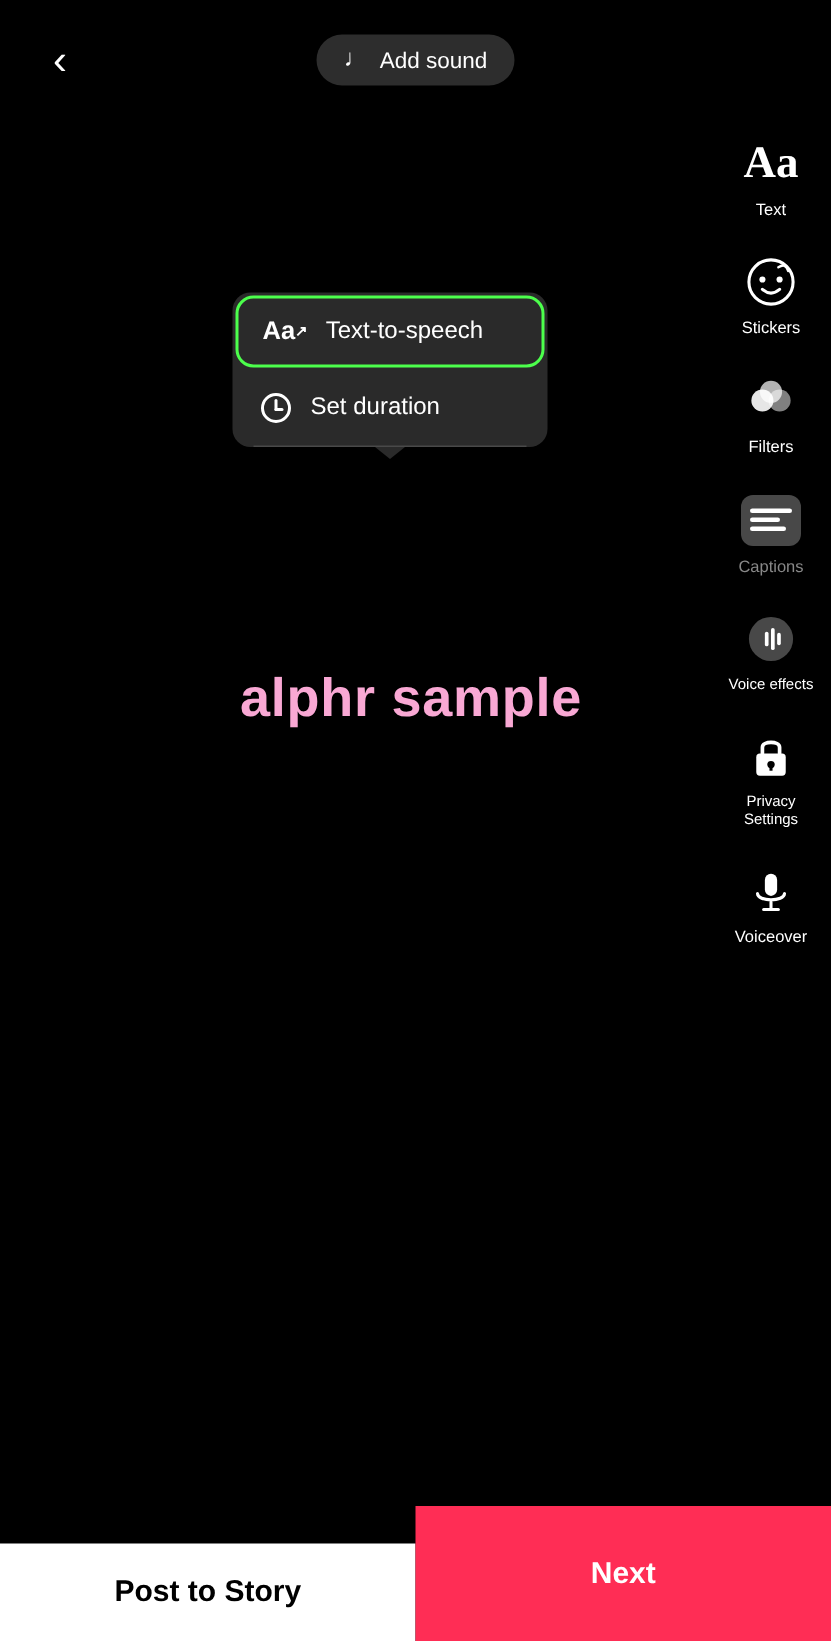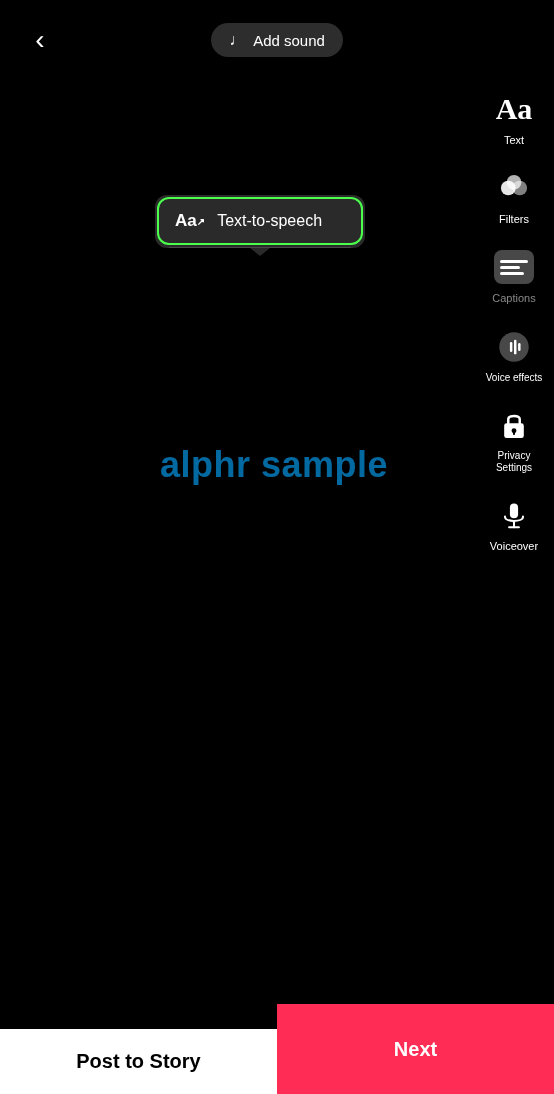--- a/index.html
+++ b/index.html
@@ -155,21 +155,21 @@
       top: 430px;
       left: 140px;
       background: rgba(0,0,0,0.85);
       border-radius: 6px;
       padding: 14px 20px;
       z-index: 5;
     }
     .text-overlay span {
       font-size: 36px;
       font-weight: 800;
-      color: #0369a1;
+      color: #f9a8d4;
       letter-spacing: 0.5px;
     }
 
     
     .bottom-bar {
       position: absolute;
       bottom: 0; left: 0; right: 0;
       height: 90px;
       display: flex;
       z-index: 10;
@@ -237,20 +237,32 @@
   <div class="top-bar-right"></div>
 </div>
 
 <div class="right-toolbar">
 
   <div class="tool-item">
     <div class="tool-icon text-icon">Aa</div>
     <span class="tool-label">Text</span>
   </div>
 
+  <div class="tool-item">
+    <div class="tool-icon">
+      <svg class="tool-svg" viewBox="0 0 44 44" fill="none">
+        <circle cx="22" cy="22" r="18" fill="none" stroke="white" stroke-width="2.5"></circle>
+        <circle cx="15" cy="20" r="2.5" fill="white"></circle>
+        <circle cx="29" cy="20" r="2.5" fill="white"></circle>
+        <path d="M15 28 Q22 34 29 28" stroke="white" stroke-width="2.5" fill="none" stroke-linecap="round"></path>
+        <path d="M28 10 Q34 6 36 13" stroke="white" stroke-width="2" fill="none" stroke-linecap="round"></path>
+      </svg>
+    </div>
+    <span class="tool-label">Stickers</span>
+  </div>
 
 
   <div class="tool-item">
     <div class="tool-icon">
       <svg class="tool-svg" viewBox="0 0 44 44" fill="none">
         <circle cx="15" cy="22" r="9" fill="rgba(255,255,255,0.9)"></circle>
         <circle cx="29" cy="22" r="9" fill="rgba(255,255,255,0.5)"></circle>
         <circle cx="22" cy="15" r="9" fill="rgba(255,255,255,0.7)"></circle>
       </svg>
     </div>
@@ -308,20 +320,30 @@
 
 </div>
 
 <div class="context-menu">
 
   <div class="menu-item highlighted">
     <span class="menu-item-icon" style="font-weight:700;font-size:17px;">Aa<sup style="font-size:10px;">↗</sup></span>
     <span>Text-to-speech</span>
   </div>
 
+  <div class="menu-item">
+    <span class="menu-item-icon">
+      <svg width="22" height="22" viewBox="0 0 22 22" fill="none">
+        <circle cx="11" cy="11" r="9" stroke="white" stroke-width="2"></circle>
+        <line x1="11" y1="6" x2="11" y2="12" stroke="white" stroke-width="2" stroke-linecap="round"></line>
+        <line x1="11" y1="12" x2="15" y2="12" stroke="white" stroke-width="2" stroke-linecap="round"></line>
+      </svg>
+    </span>
+    <span>Set duration</span>
+  </div>
 
   <div class="menu-divider"></div>
 
 </div>
 
 <div class="text-overlay">
   <span>alphr sample</span>
 </div>
 
 <div class="bottom-bar">

